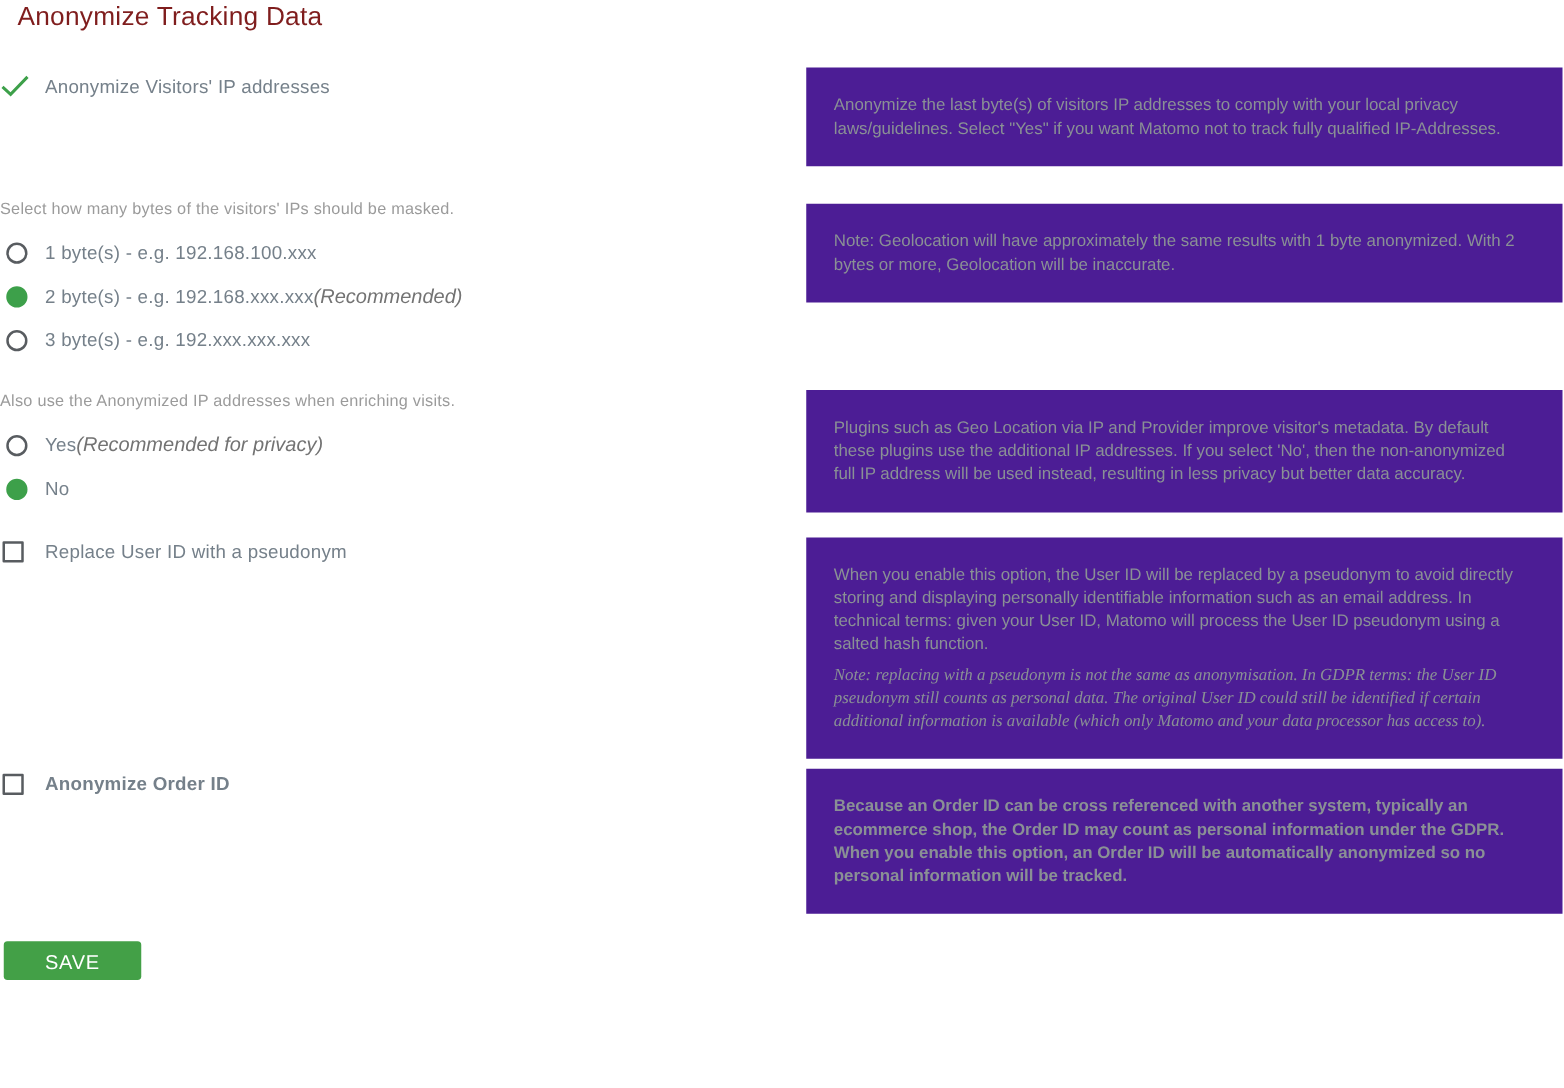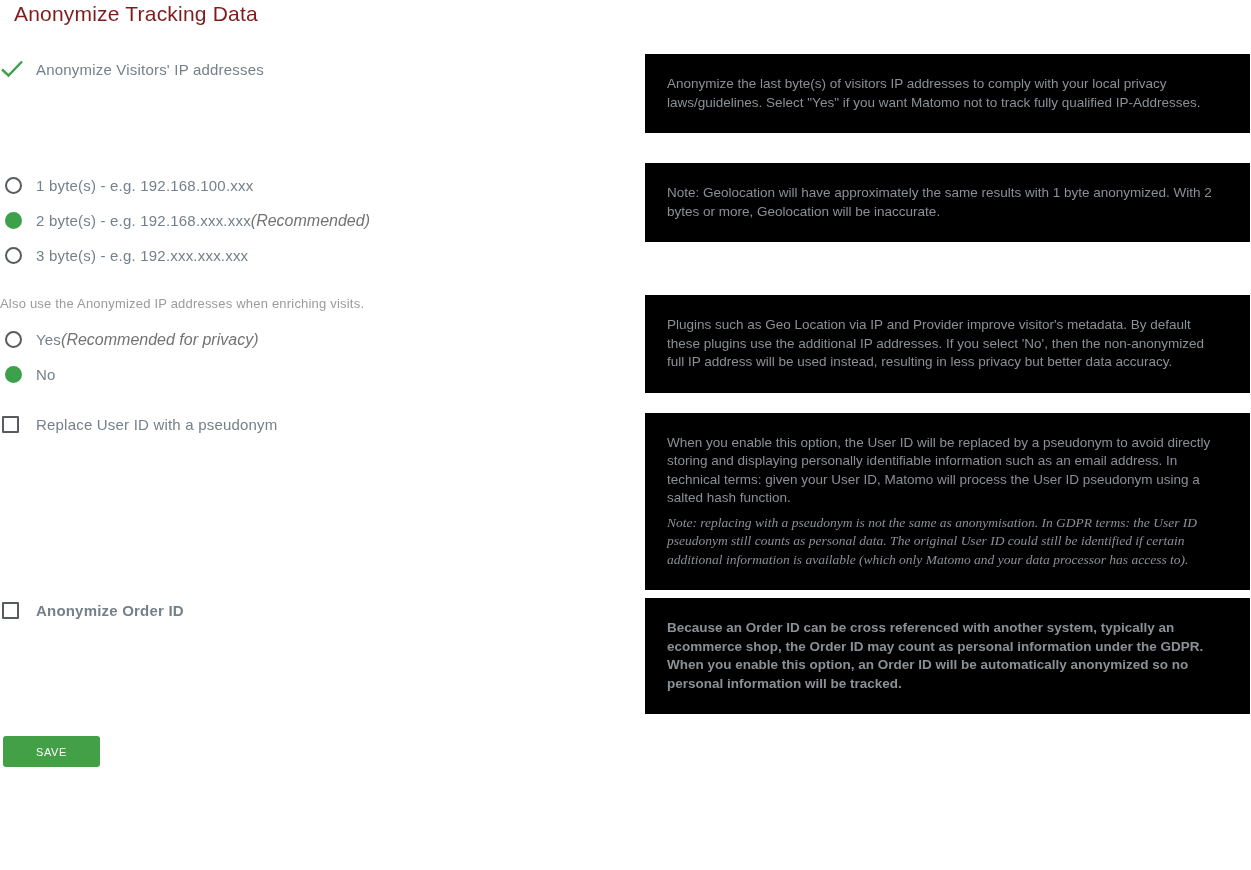--- a/index.html
+++ b/index.html
@@ -15,21 +15,21 @@
     margin-left:14px;
     font-size:21px; line-height:24px; font-weight:500;
     color:#7f1d1d; letter-spacing:0.2px;
   }
 
   .row { display:flex; align-items:flex-start; }
   .row-left  { flex:0 0 645px; width:645px; }
   .row-right { flex:1 1 auto; margin-right:1px; }
 
   .help-box {
-    background:#000000;
+    background:#4c1d95;
     padding:21px 26px 21px 22px;
     font-size:13.5px; line-height:18.5px;
     color:#8a9095;
   }
   .help-box p + p { margin-top:6px;font-family:Liberation Serif, serif; }
   .help-note { font-style:italic; }
 
   
   .control-row { display:flex; align-items:center; }
   .control-col { flex:0 0 36px; width:36px; display:flex; align-items:center; }
@@ -73,21 +73,21 @@
   .row-pseudonym { margin-top:20px; }
   .row-pseudonym .row-left { padding-top:3px; }
   .row-order     { margin-top:8px;font-weight:bold; }
   .row-order .row-left { padding-top:4px; }
 
   .save-button {
     display:inline-block; margin:22px 0 0 3px;
     background:#43a047; color:#ffffff;
     border:none; border-radius:3px;
     font-family:"Liberation Sans","DejaVu Sans",sans-serif;
-    font-size:11px; letter-spacing:0.6px;
+    font-size:16px; letter-spacing:0.6px;
     padding:9px 33px 9px 33px; height:31px;
     cursor:pointer;
   }
 </style>
 </head>
 <body>
 
 <div class="page">
 
   <h1 class="page-title">Anonymize Tracking Data</h1>
@@ -107,20 +107,21 @@
     <div class="row-right">
       <div class="help-box">
         <p>Anonymize the last byte(s) of visitors IP addresses to comply with your local privacy laws/guidelines. Select "Yes" if you want Matomo not to track fully qualified IP-Addresses.</p>
       </div>
     </div>
   </div>
 
   
   <div class="row row-mask">
     <div class="row-left">
+      <div class="small-label">Select how many bytes of the visitors' IPs should be masked.</div>
       <div class="radio-group">
         <div class="control-row radio-row">
           <div class="control-col">
             <div class="radio"></div>
           </div>
           <span class="field-label">1 byte(s) - e.g. 192.168.100.xxx</span>
             <span class="suffix-note"></span>
         </div>
         <div class="control-row radio-row">
           <div class="control-col">

